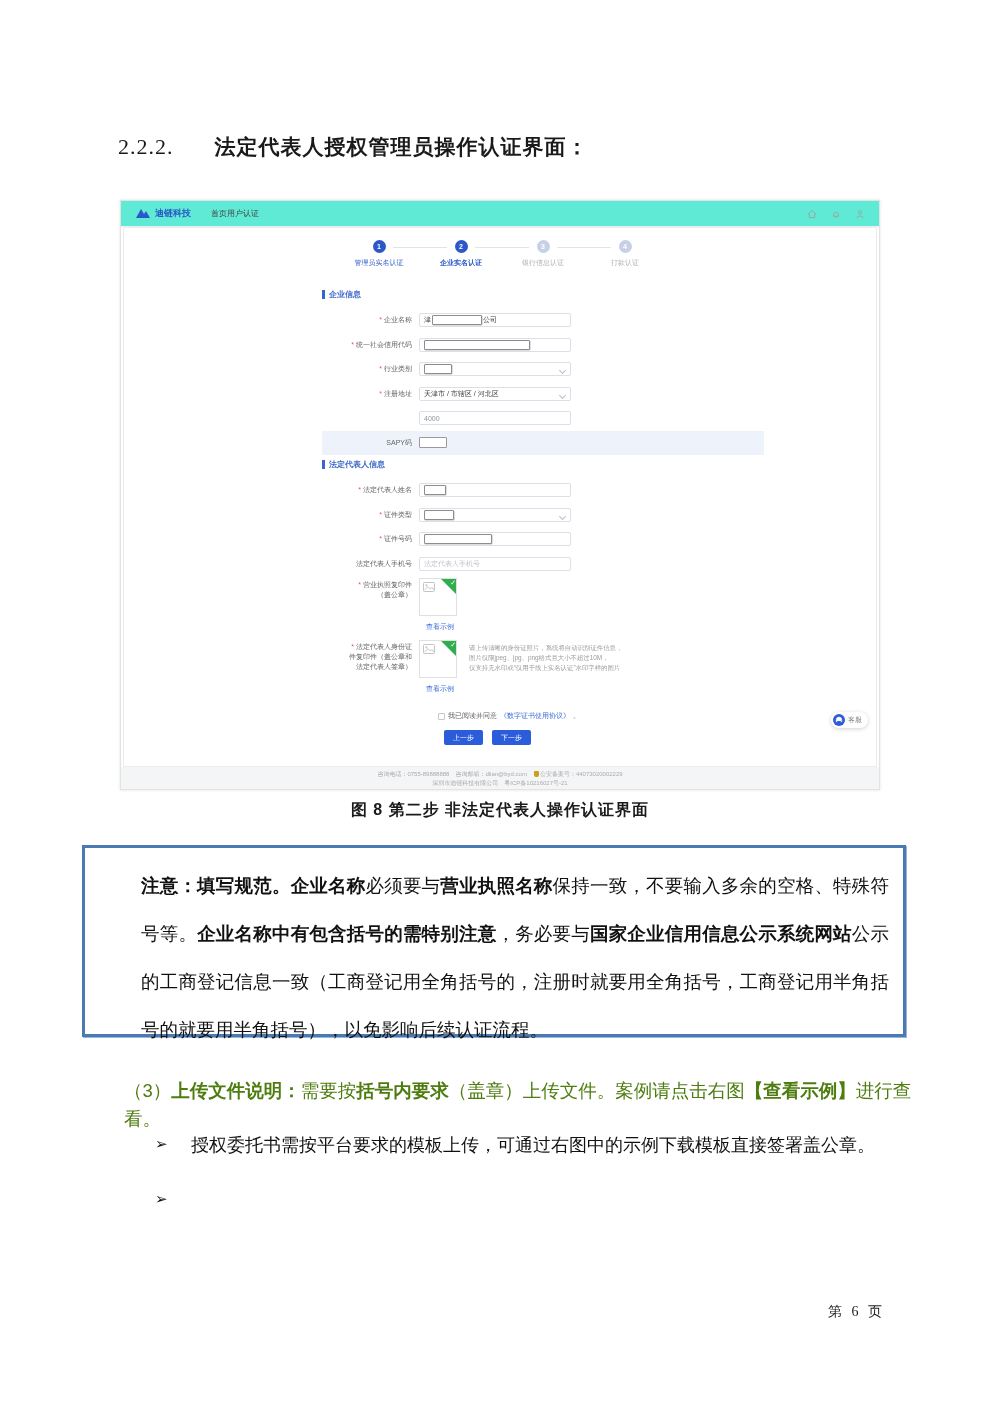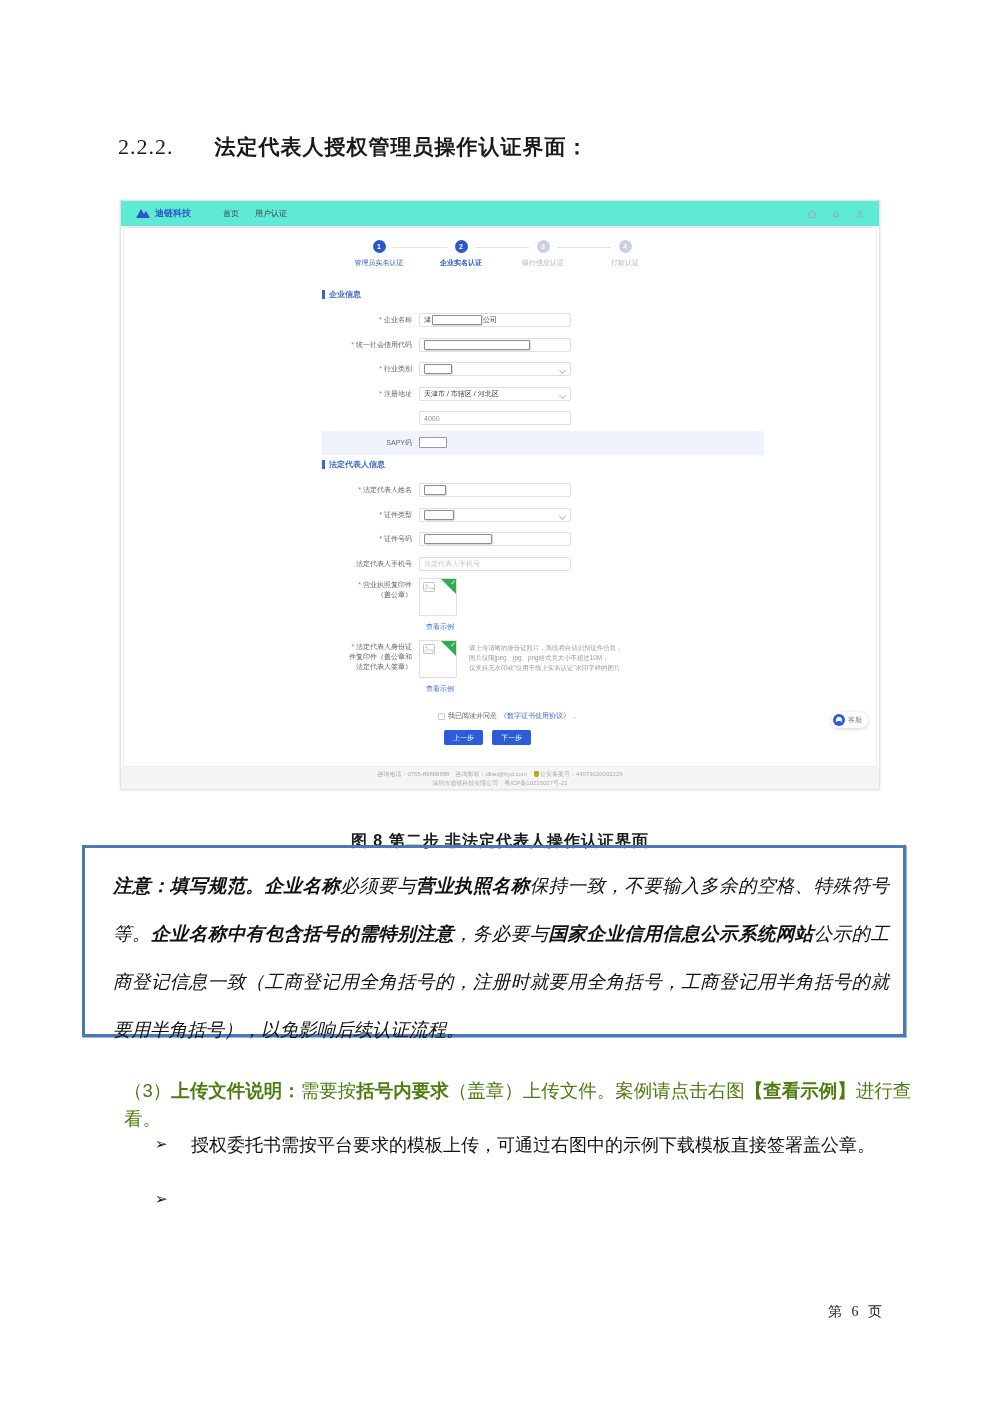--- a/index.html
+++ b/index.html
@@ -8,21 +8,21 @@
   
   .doc-heading { position:absolute; left:118px; top:133px; display:flex; align-items:baseline; }
   .doc-heading .num { font-family:"Liberation Serif", serif; font-size:22px; letter-spacing:1px; }
   .doc-heading .ttl { font-size:21px; font-weight:700; margin-left:41px; letter-spacing:1px; }
 
   
   .shot { position:absolute; left:120px; top:200px; width:760px; height:590px; background:#fff; border:1px solid #e3e3e3; box-shadow:0 0 3px rgba(0,0,0,.12); }
   .shot-nav { position:absolute; left:0; top:0; right:0; height:26px; background:#5eead4; border-bottom:1px solid #ededed; display:flex; align-items:center; padding:0 14px; }
   .brand { display:flex; align-items:center; gap:4px; }
   .brand-name { color:#2b57c8; font-size:9px; font-weight:700; }
-  .nav-menu { display:flex; gap:16px; margin-left:32px; }
+  .nav-menu { display:flex; margin-left:20px; }
   .nav-menu span { font-size:8px; color:#444; cursor:default; }
   .nav-icons { margin-left:auto; display:flex; gap:14px; align-items:center; }
   .shot-card { position:absolute; left:2px; right:2px; top:26px; bottom:22px; background:#fff; border:1px solid #ececec; }
 
   
   .stepper { position:absolute; left:214px; top:12px; display:flex; }
   .step { width:82px; position:relative; text-align:center; }
   .step + .step::before { content:''; position:absolute; top:6.5px; left:-27px; width:54px; height:1px; background:#e3e3e3; }
   .step-dot { width:13px; height:13px; border-radius:50%; margin:0 auto; color:#fff; font-size:7px; line-height:13px; font-weight:700; }
   .step.on .step-dot { background:#2b57c8; }
@@ -66,24 +66,24 @@
   
   .float-help { position:absolute; right:8px; bottom:38px; background:#fff; border-radius:9px; box-shadow:0 1px 4px rgba(0,0,0,.18); height:16px; display:flex; align-items:center; gap:3px; padding:0 6px 0 2px; }
   .fh-dot { width:12px; height:12px; border-radius:50%; background:#2b5cd9; display:flex; align-items:center; justify-content:center; }
   .fh-lb { font-size:7px; color:#8a8a8a; }
 
   
   .shot-footer { position:absolute; left:0; right:0; bottom:0; height:22px; background:#f4f5f7; text-align:center; font-size:6px; color:#ababab; padding-top:3px; line-height:8.5px; }
   .badge-dot { display:inline-block; width:5px; height:6px; background:#c9a11b; border-radius:1px 1px 2px 2px; vertical-align:middle; margin:0 1px; }
 
   
-  .caption { position:absolute; left:0; right:0; top:800px; text-align:center; font-size:16px; font-weight:700; letter-spacing:1px;margin-top:31px; }
-
-  
-  .note { position:absolute; left:82px; top:845px; width:824px; height:192px; border:3px solid #4a7ab5; box-shadow:1px 1px 0 #9db6d4; padding:14px 14px 0 28px; font-size:18.5px; line-height:48px; text-align:justify; color:#111;font-style:italic; }
+  .caption { position:absolute; left:0; right:0; top:800px; text-align:center; font-size:16px; font-weight:700; letter-spacing:1px; }
+
+  
+  .note { position:absolute; left:82px; top:845px; width:824px; height:192px; border:3px solid #4a7ab5; box-shadow:1px 1px 0 #9db6d4; padding:14px 14px 0 56px; font-size:18.5px; line-height:48px; text-align:justify; color:#111; }
   .b { font-weight:700; }
 
   
   .para3 { position:absolute; left:124px; top:1077px; width:790px; font-size:18.5px; line-height:28px; color:#4d7c0f; }
   .bullet { position:absolute; left:155px; width:760px; display:flex; font-size:18px; color:#111; }
   .bullet .mk { width:36px; font-size:15px; padding-top:2px; }
   .bullet1 { top:1133px; } .bullet2 { top:1188px; }
 
   .page-num { position:absolute; left:828px; top:1303px; font-family:"Liberation Serif", serif; font-size:14px; letter-spacing:3px; }
 

